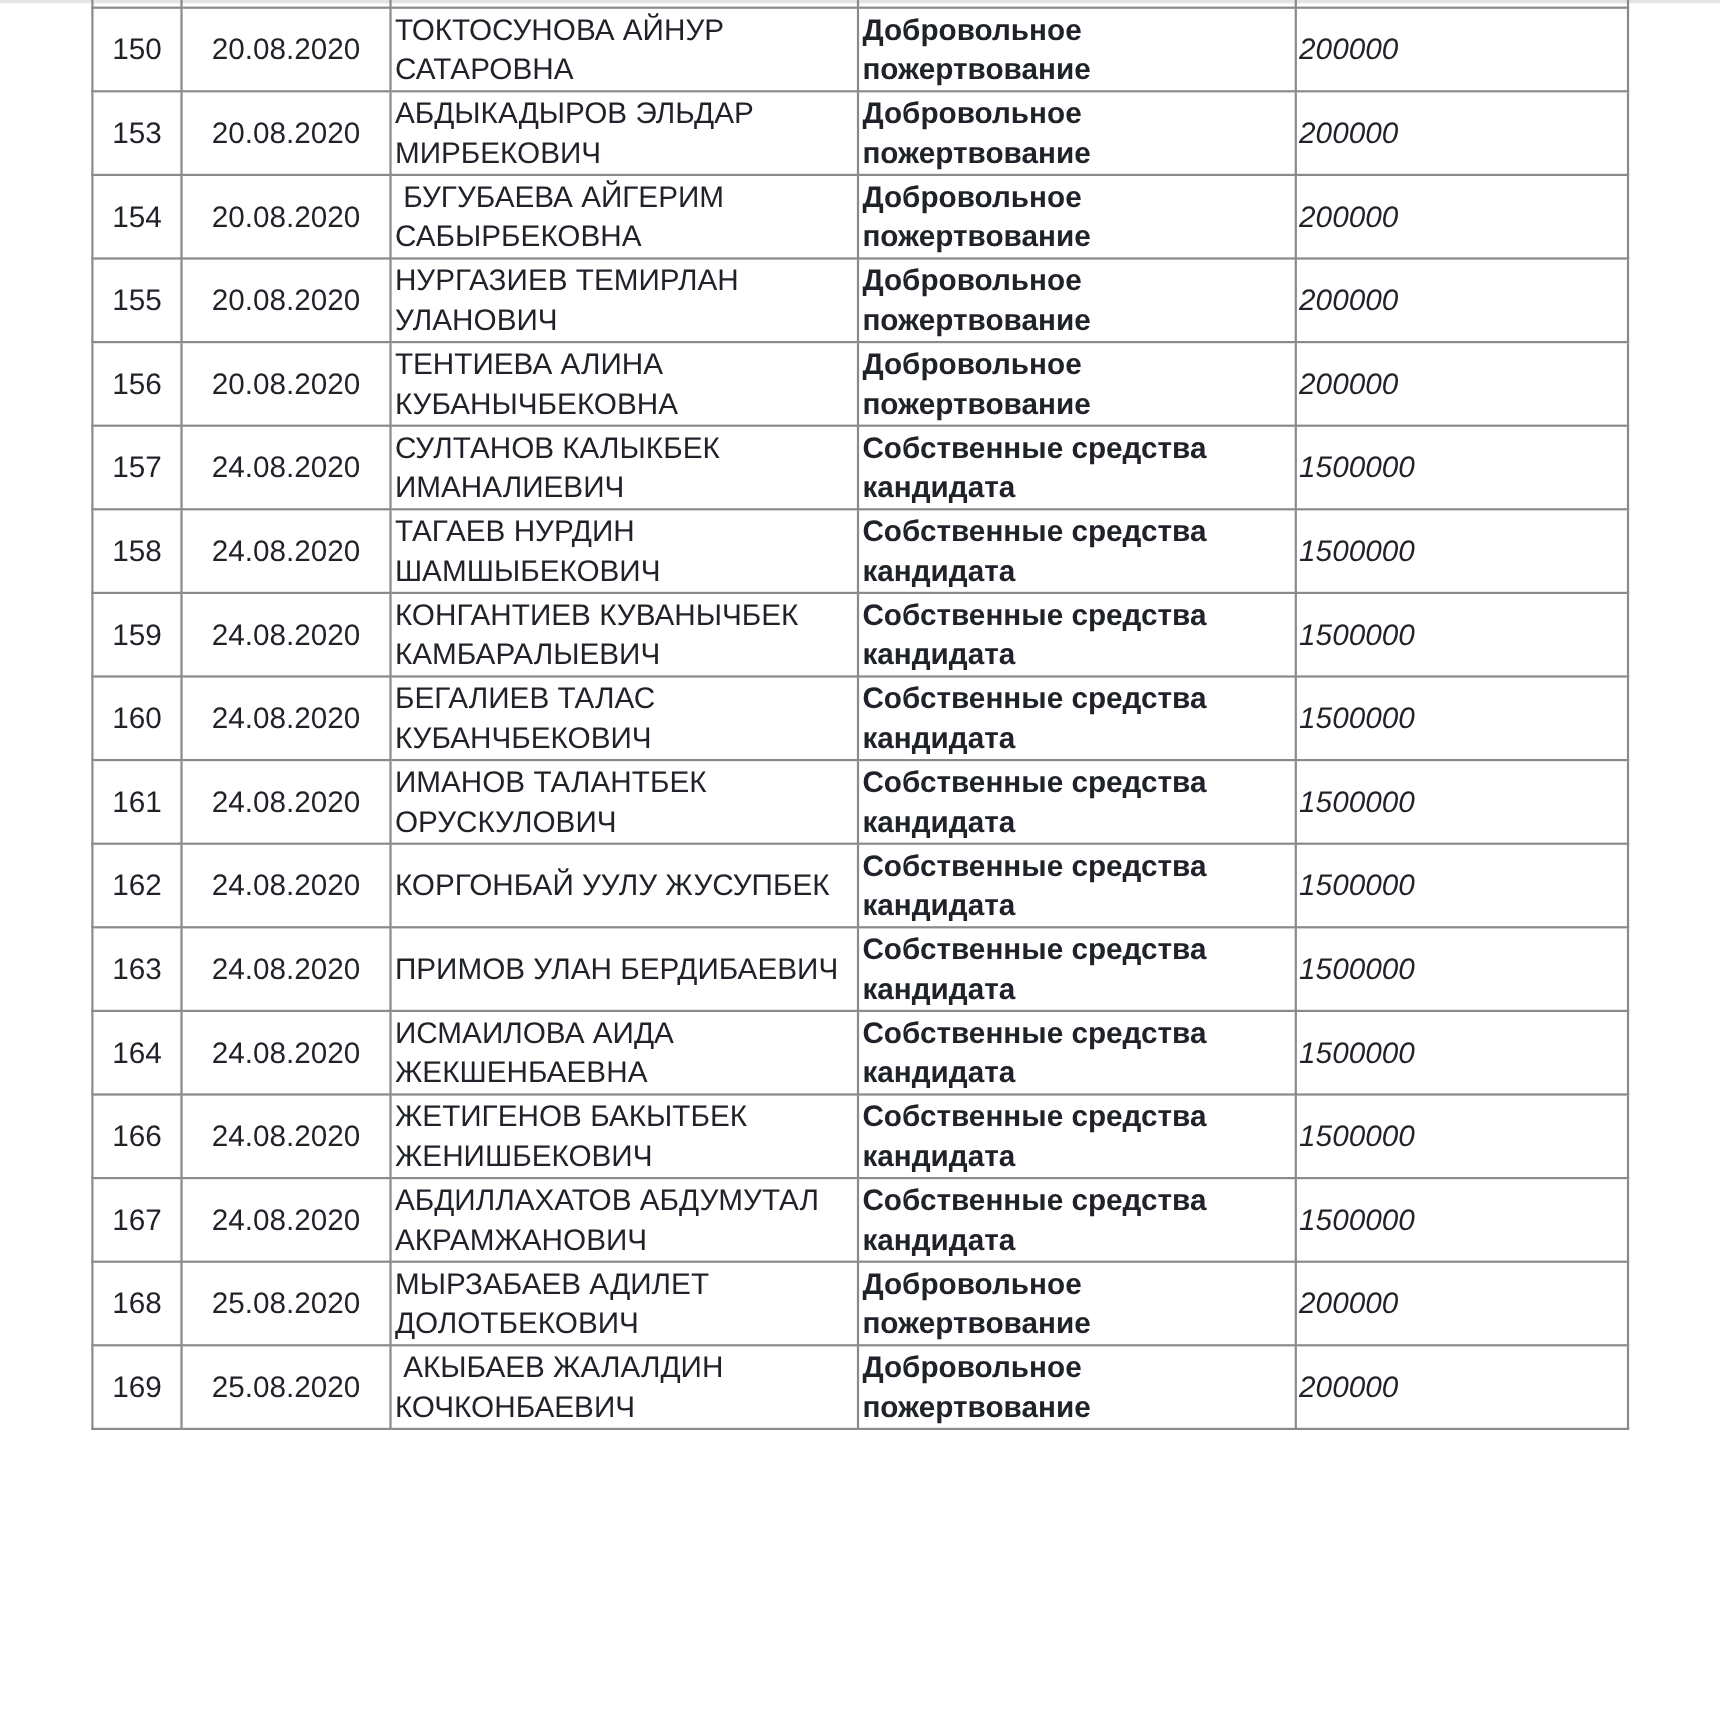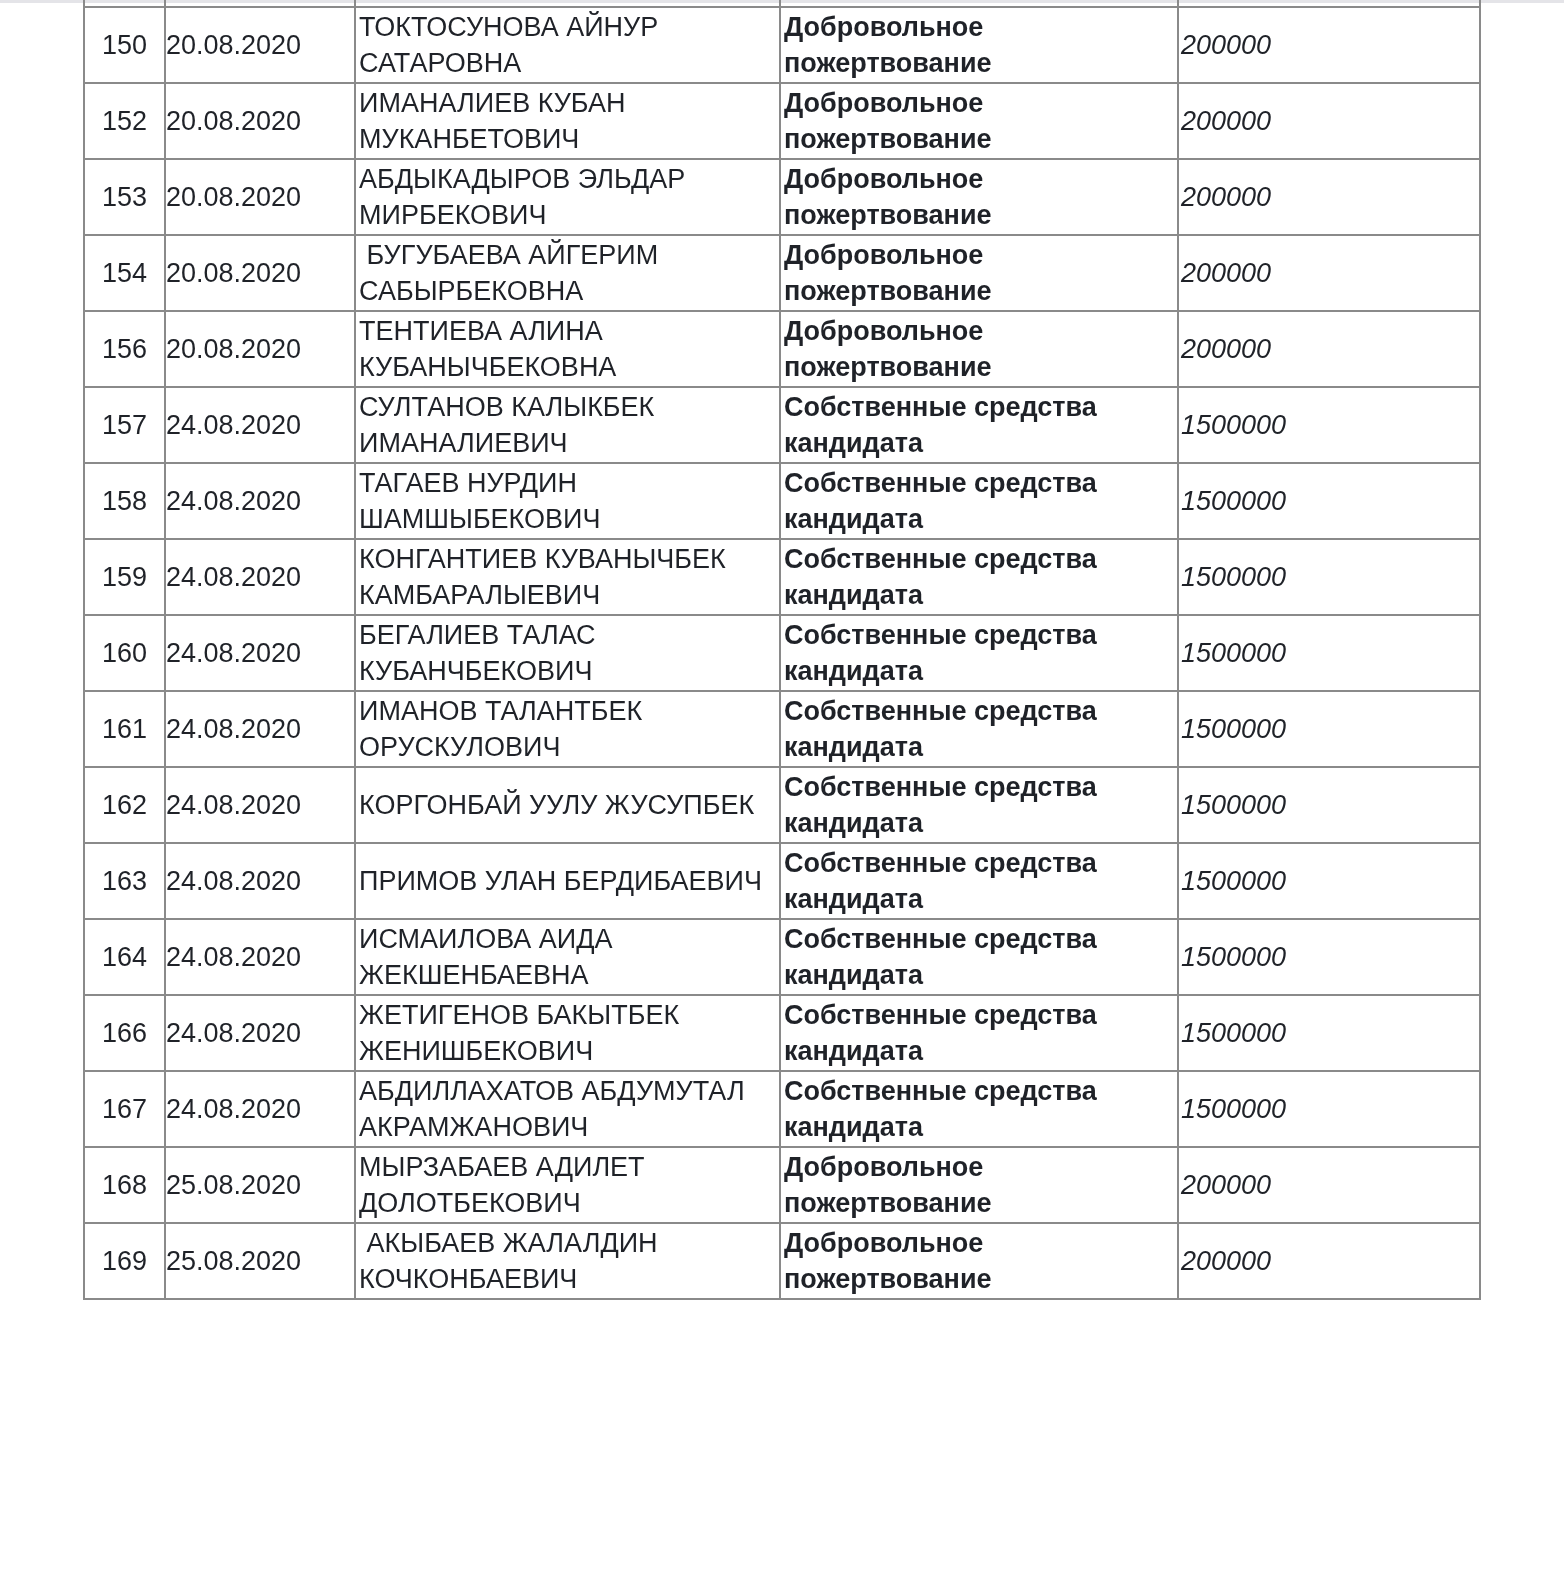--- a/index.html
+++ b/index.html
@@ -43,21 +43,21 @@
     td {
       border: 2px solid #8a8a8a;
       height: 74px;
       padding: 0;
       font-size: 27px;
       line-height: 36px;
       vertical-align: middle;
       overflow: hidden;
     }
     td.num { text-align: center; }
-    td.date { }
+    td.date { text-align: center; }
     td.name { padding-left: 3px; padding-right: 2px; white-space: pre-wrap; }
     td.type { padding-left: 3px; font-weight: bold; }
     td.amt { padding-left: 2px; font-style: italic; }
     tr.cut td { height: 74px; }
   </style>
 </head>
 <body>
 
 <div class="topbar"></div>
 
@@ -79,37 +79,37 @@
         <td class="amt"></td>
       </tr>
     <tr>
           <td class="num">150</td>
           <td class="date">20.08.2020</td>
           <td class="name">ТОКТОСУНОВА АЙНУР САТАРОВНА</td>
           <td class="type">Добровольное пожертвование</td>
           <td class="amt">200000</td>
         </tr>
         <tr>
-          <td class="num">152</td>
-          <td class="date">20.08.2020</td>
-          <td class="name">ИМАНАЛИЕВ КУБАН МУКАНБЕТОВИЧ</td>
-          <td class="type">Добровольное пожертвование</td>
-          <td class="amt">200000</td>
-        </tr>
-        <tr>
           <td class="num">153</td>
           <td class="date">20.08.2020</td>
           <td class="name">АБДЫКАДЫРОВ ЭЛЬДАР МИРБЕКОВИЧ</td>
           <td class="type">Добровольное пожертвование</td>
           <td class="amt">200000</td>
         </tr>
         <tr>
           <td class="num">154</td>
           <td class="date">20.08.2020</td>
           <td class="name"> БУГУБАЕВА АЙГЕРИМ САБЫРБЕКОВНА</td>
+          <td class="type">Добровольное пожертвование</td>
+          <td class="amt">200000</td>
+        </tr>
+        <tr>
+          <td class="num">155</td>
+          <td class="date">20.08.2020</td>
+          <td class="name">НУРГАЗИЕВ ТЕМИРЛАН УЛАНОВИЧ</td>
           <td class="type">Добровольное пожертвование</td>
           <td class="amt">200000</td>
         </tr>
         <tr>
           <td class="num">156</td>
           <td class="date">20.08.2020</td>
           <td class="name">ТЕНТИЕВА АЛИНА КУБАНЫЧБЕКОВНА</td>
           <td class="type">Добровольное пожертвование</td>
           <td class="amt">200000</td>
         </tr>

